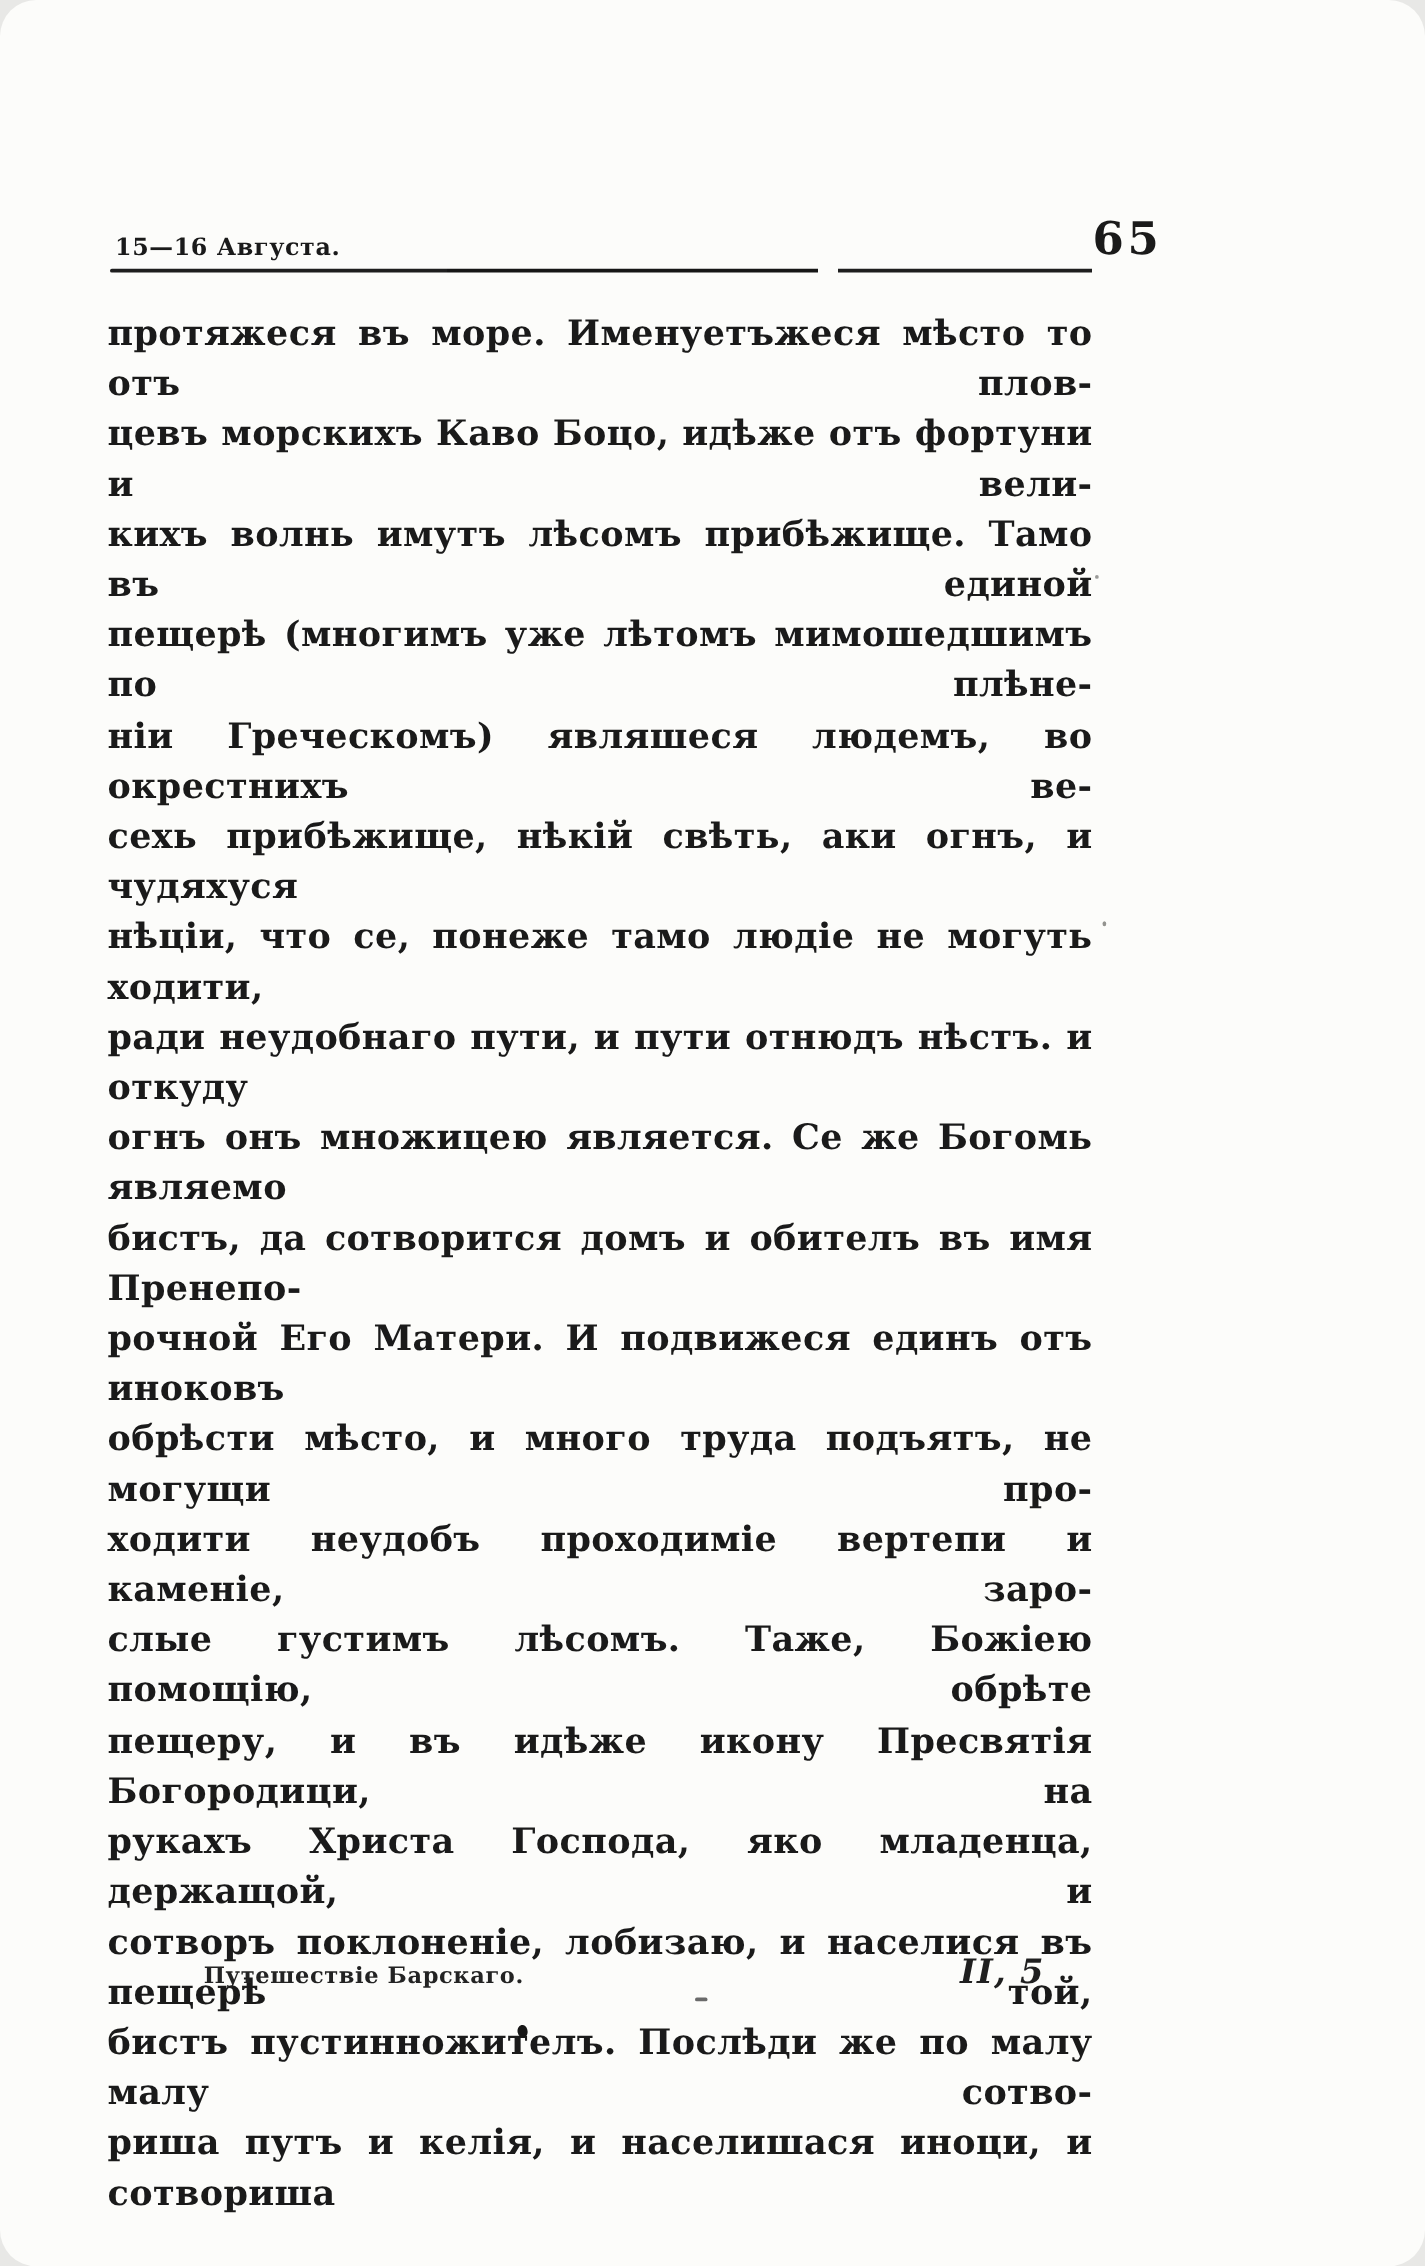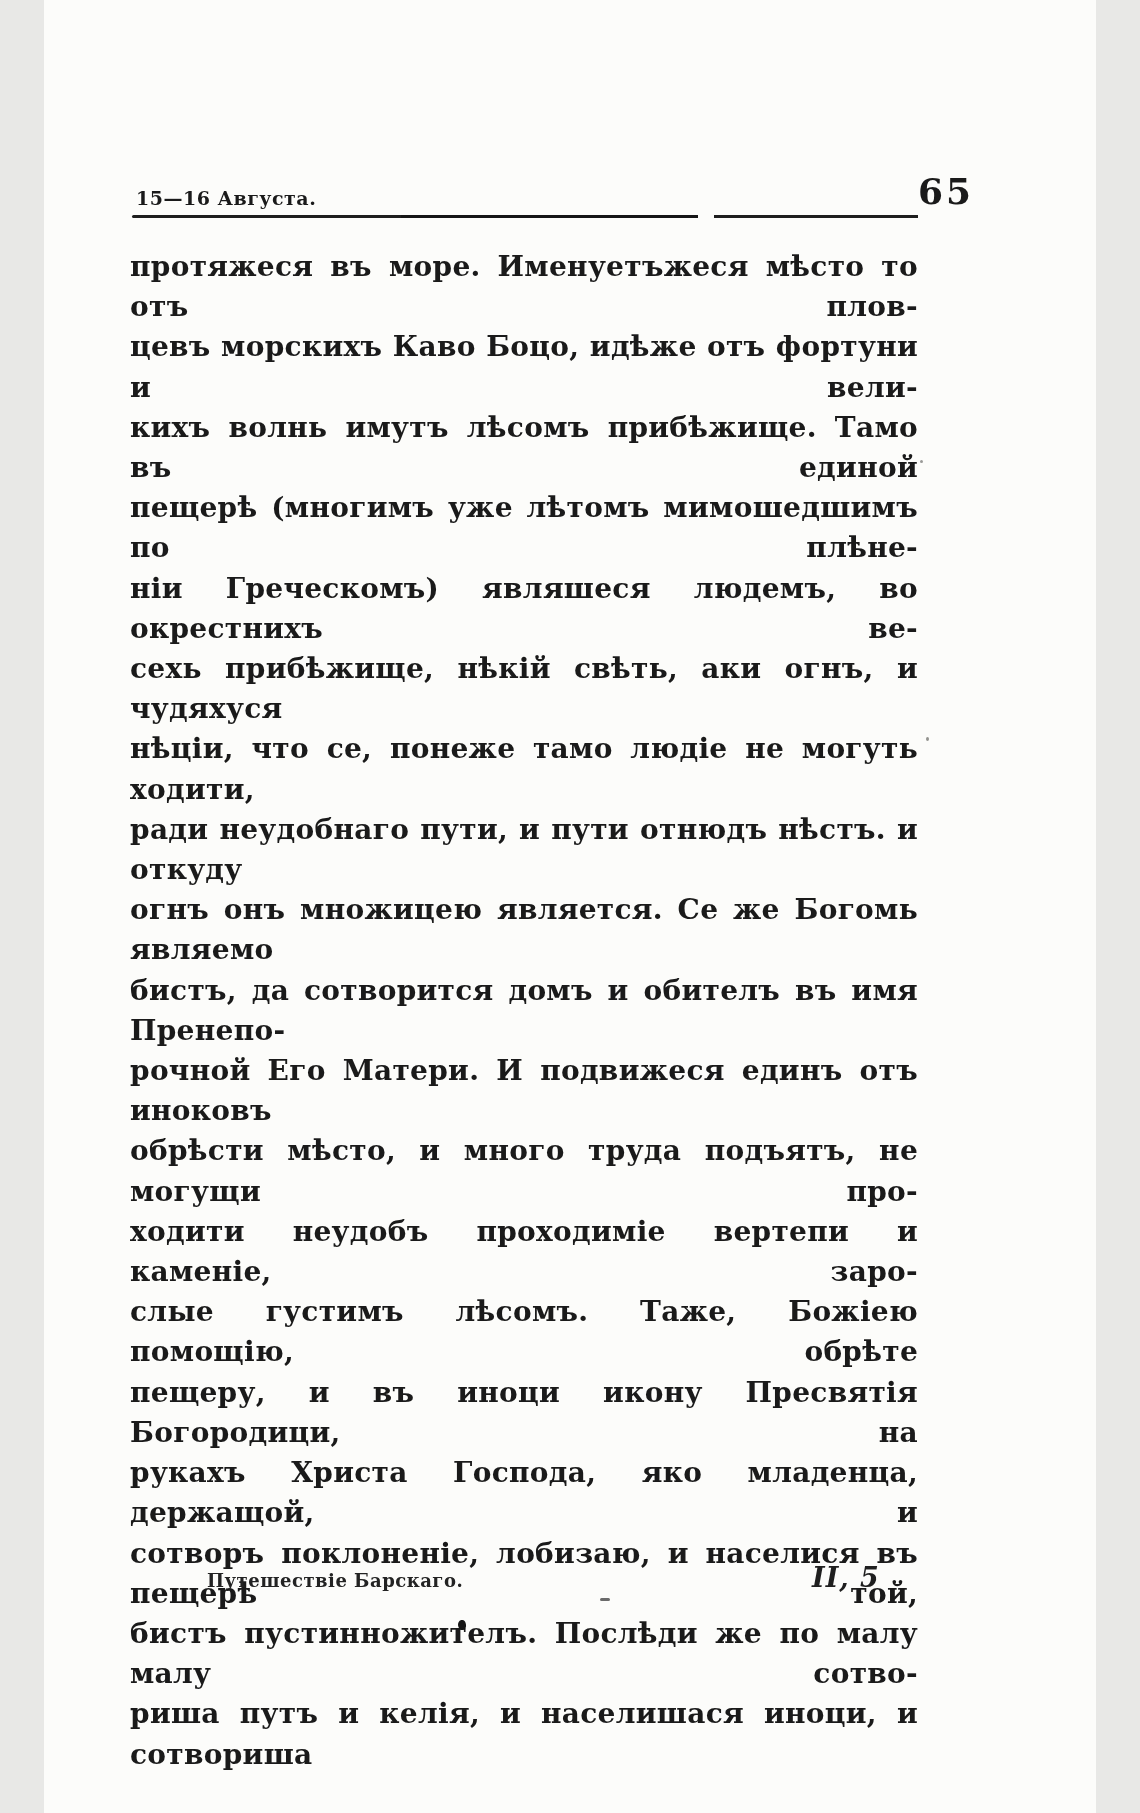--- a/index.html
+++ b/index.html
@@ -1,23 +1,24 @@
 <!DOCTYPE html>
 <html><head>
 <meta charset="utf-8">
 <style>
   html,body{margin:0;padding:0;background:#e8e8e6;}
   .page{
     position:relative;
-    width:1052px;height:1813px;
+    width:1140px;height:1813px;
     margin:0 auto;
     background:#fcfcfa;
     color:#1a1a1a;
     font-family:"DejaVu Serif","Liberation Serif",serif;
     overflow:hidden;
+    border-radius:29px;
   }
   .header-date{
     position:absolute;left:92px;top:187px;
     font-size:19px;font-weight:bold;letter-spacing:.5px;
     white-space:nowrap;
   }
   .header-title{
     position:absolute;left:86px;top:173px;width:788px;
     text-align:center;font-size:34px;font-weight:bold;letter-spacing:1.5px;
     white-space:nowrap;
@@ -93,21 +94,21 @@
       <div class="line">ніи Греческомъ) являшеся людемъ, во окрестнихъ ве-</div>
       <div class="line">сехь прибѣжище, нѣкій свѣть, аки огнъ, и чудяхуся</div>
       <div class="line">нѣціи, что се, понеже тамо людіе не могуть ходити,</div>
       <div class="line">ради неудобнаго пути, и пути отнюдъ нѣстъ. и откуду</div>
       <div class="line">огнъ онъ множицею является. Се же Богомь являемо</div>
       <div class="line">бистъ, да сотворится домъ и обителъ въ имя Пренепо-</div>
       <div class="line">рочной Его Матери. И подвижеся единъ отъ иноковъ</div>
       <div class="line">обрѣсти мѣсто, и много труда подъятъ, не могущи про-</div>
       <div class="line">ходити неудобъ проходиміе вертепи и каменіе, заро-</div>
       <div class="line">слые густимъ лѣсомъ. Таже, Божіею помощію, обрѣте</div>
-      <div class="line">пещеру, и въ иноци икону Пресвятія Богородици, на</div>
+      <div class="line">пещеру, и въ идѣже икону Пресвятія Богородици, на</div>
       <div class="line">рукахъ Христа Господа, яко младенца, держащой, и</div>
       <div class="line">сотворъ поклоненіе, лобизаю, и населися въ пещерѣ той,</div>
       <div class="line">бистъ пустинножителъ. Послѣди же по малу малу сотво-</div>
       <div class="line">риша путъ и келія, и населишася иноци, и сотвориша</div>
     </main>
 
   <span class="footer-left">Путешествіе Барскаго.</span>
 
   <span class="footer-right">II, 5</span>
 

